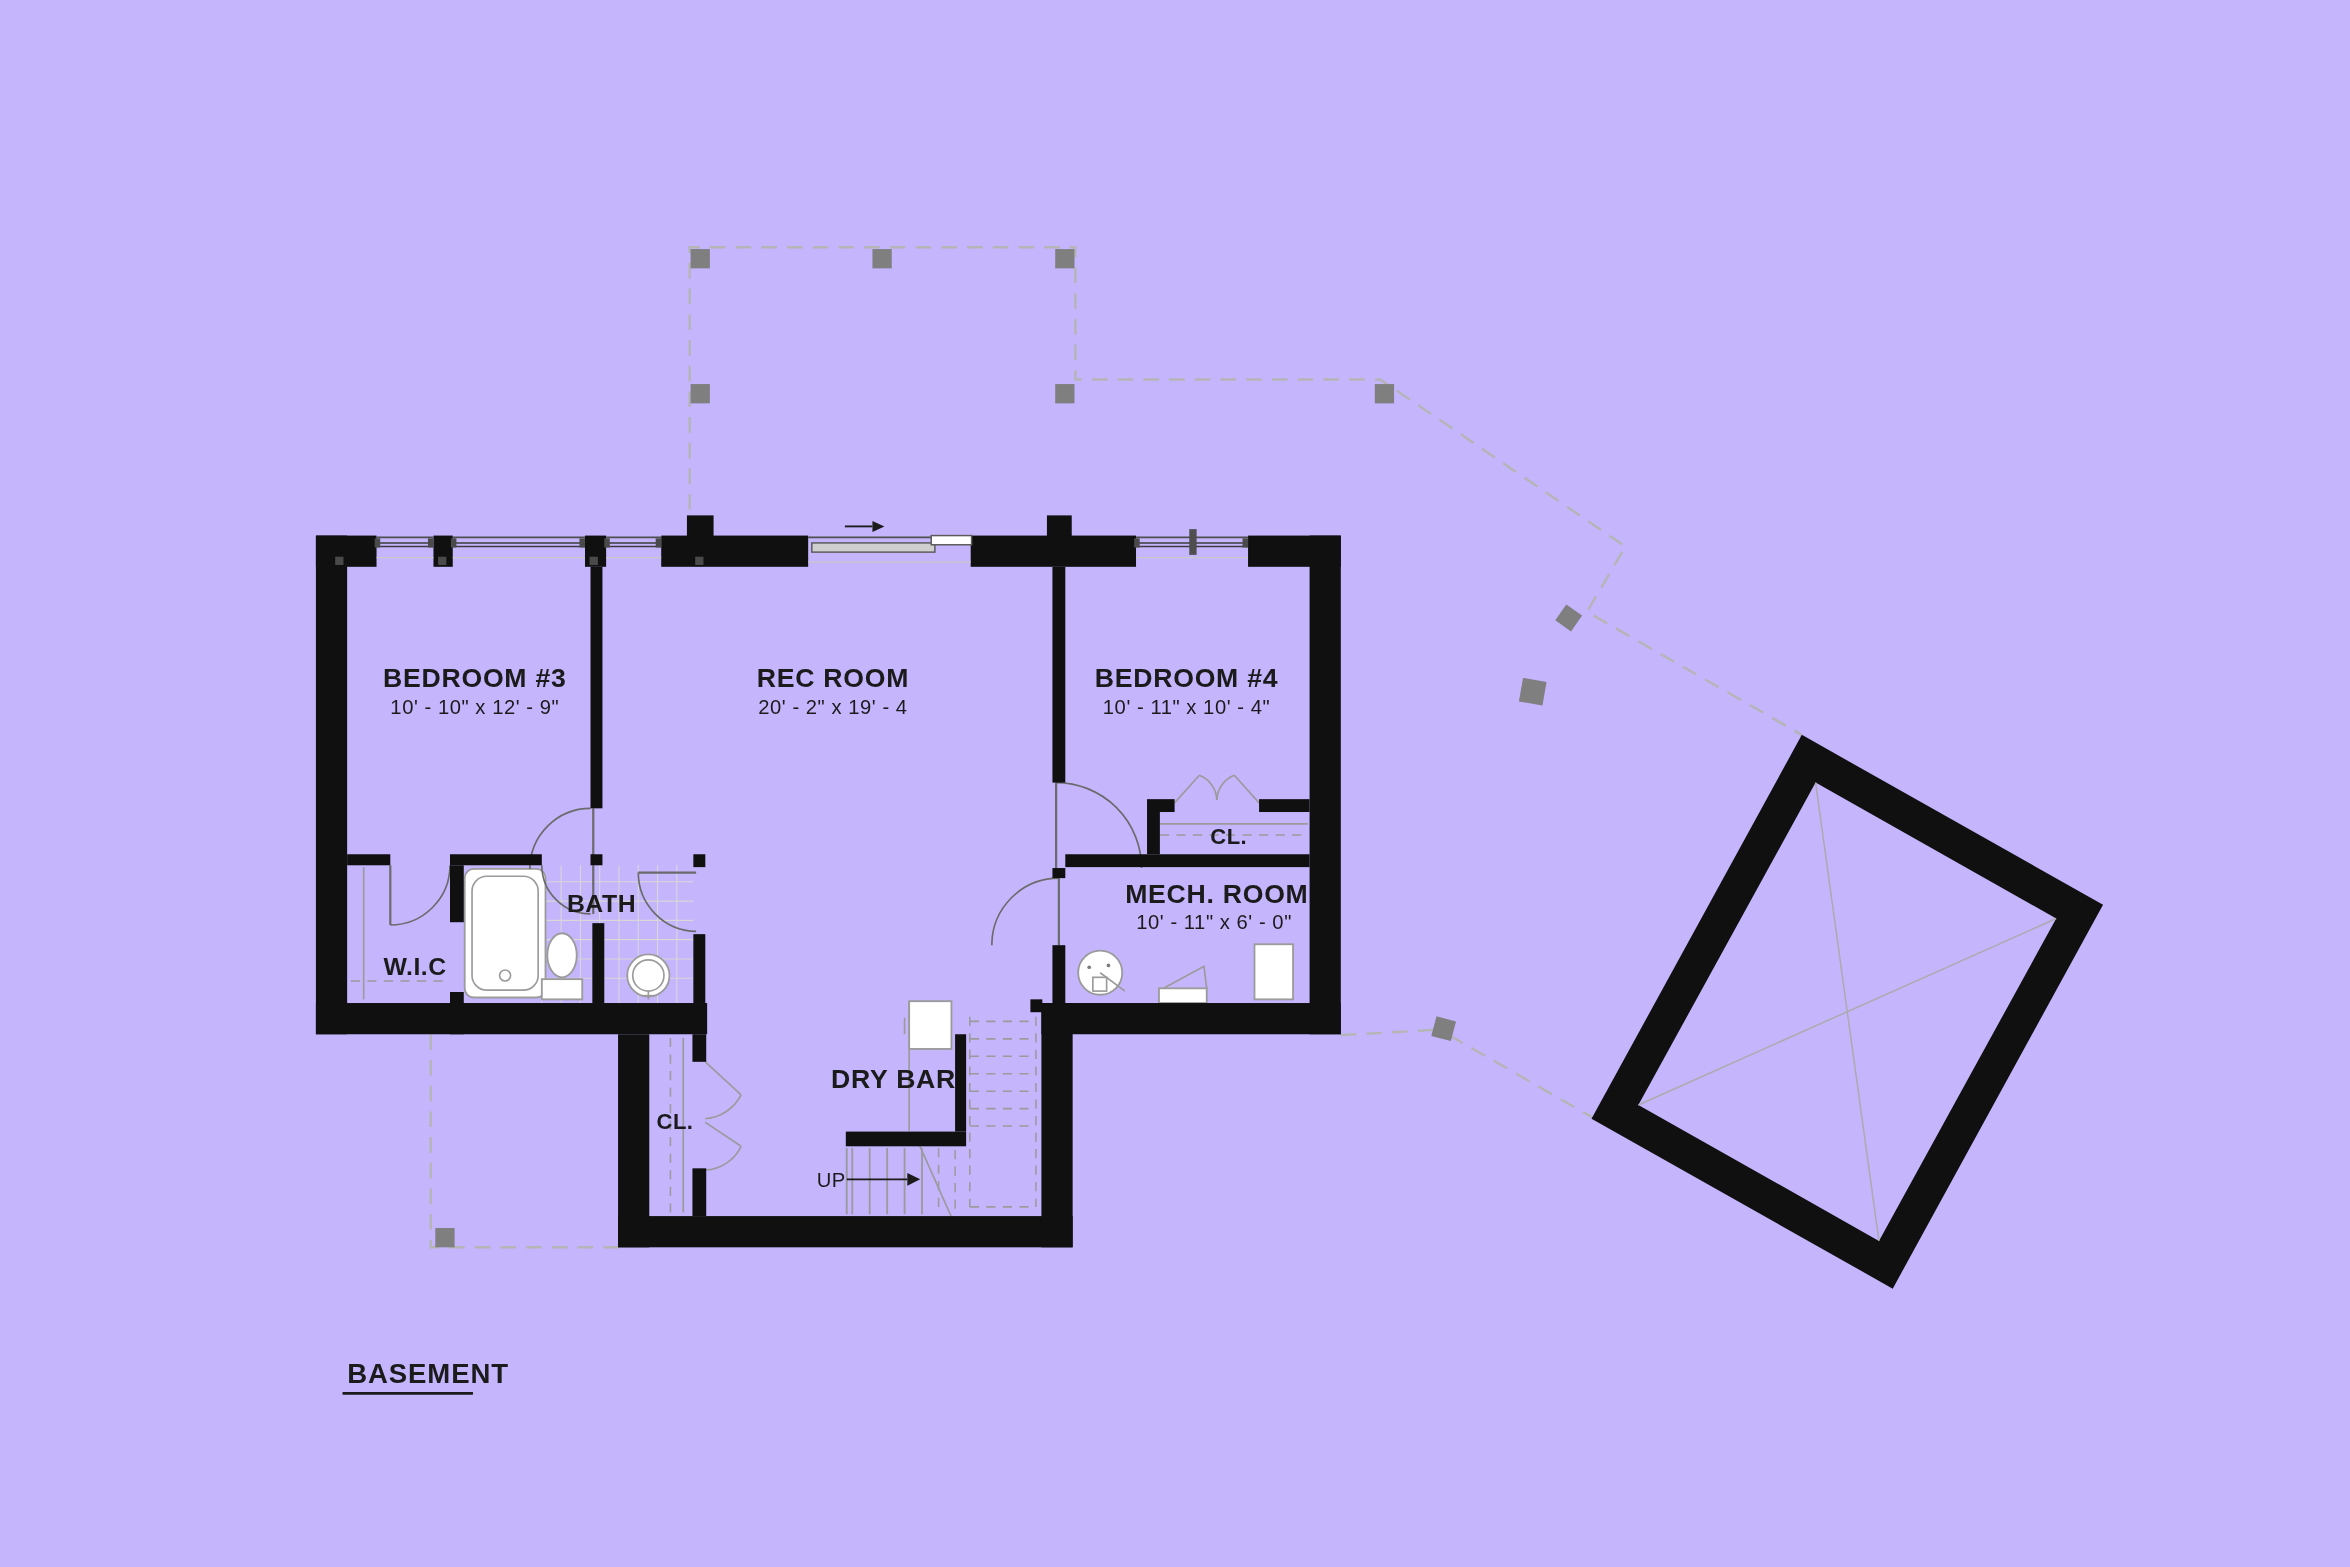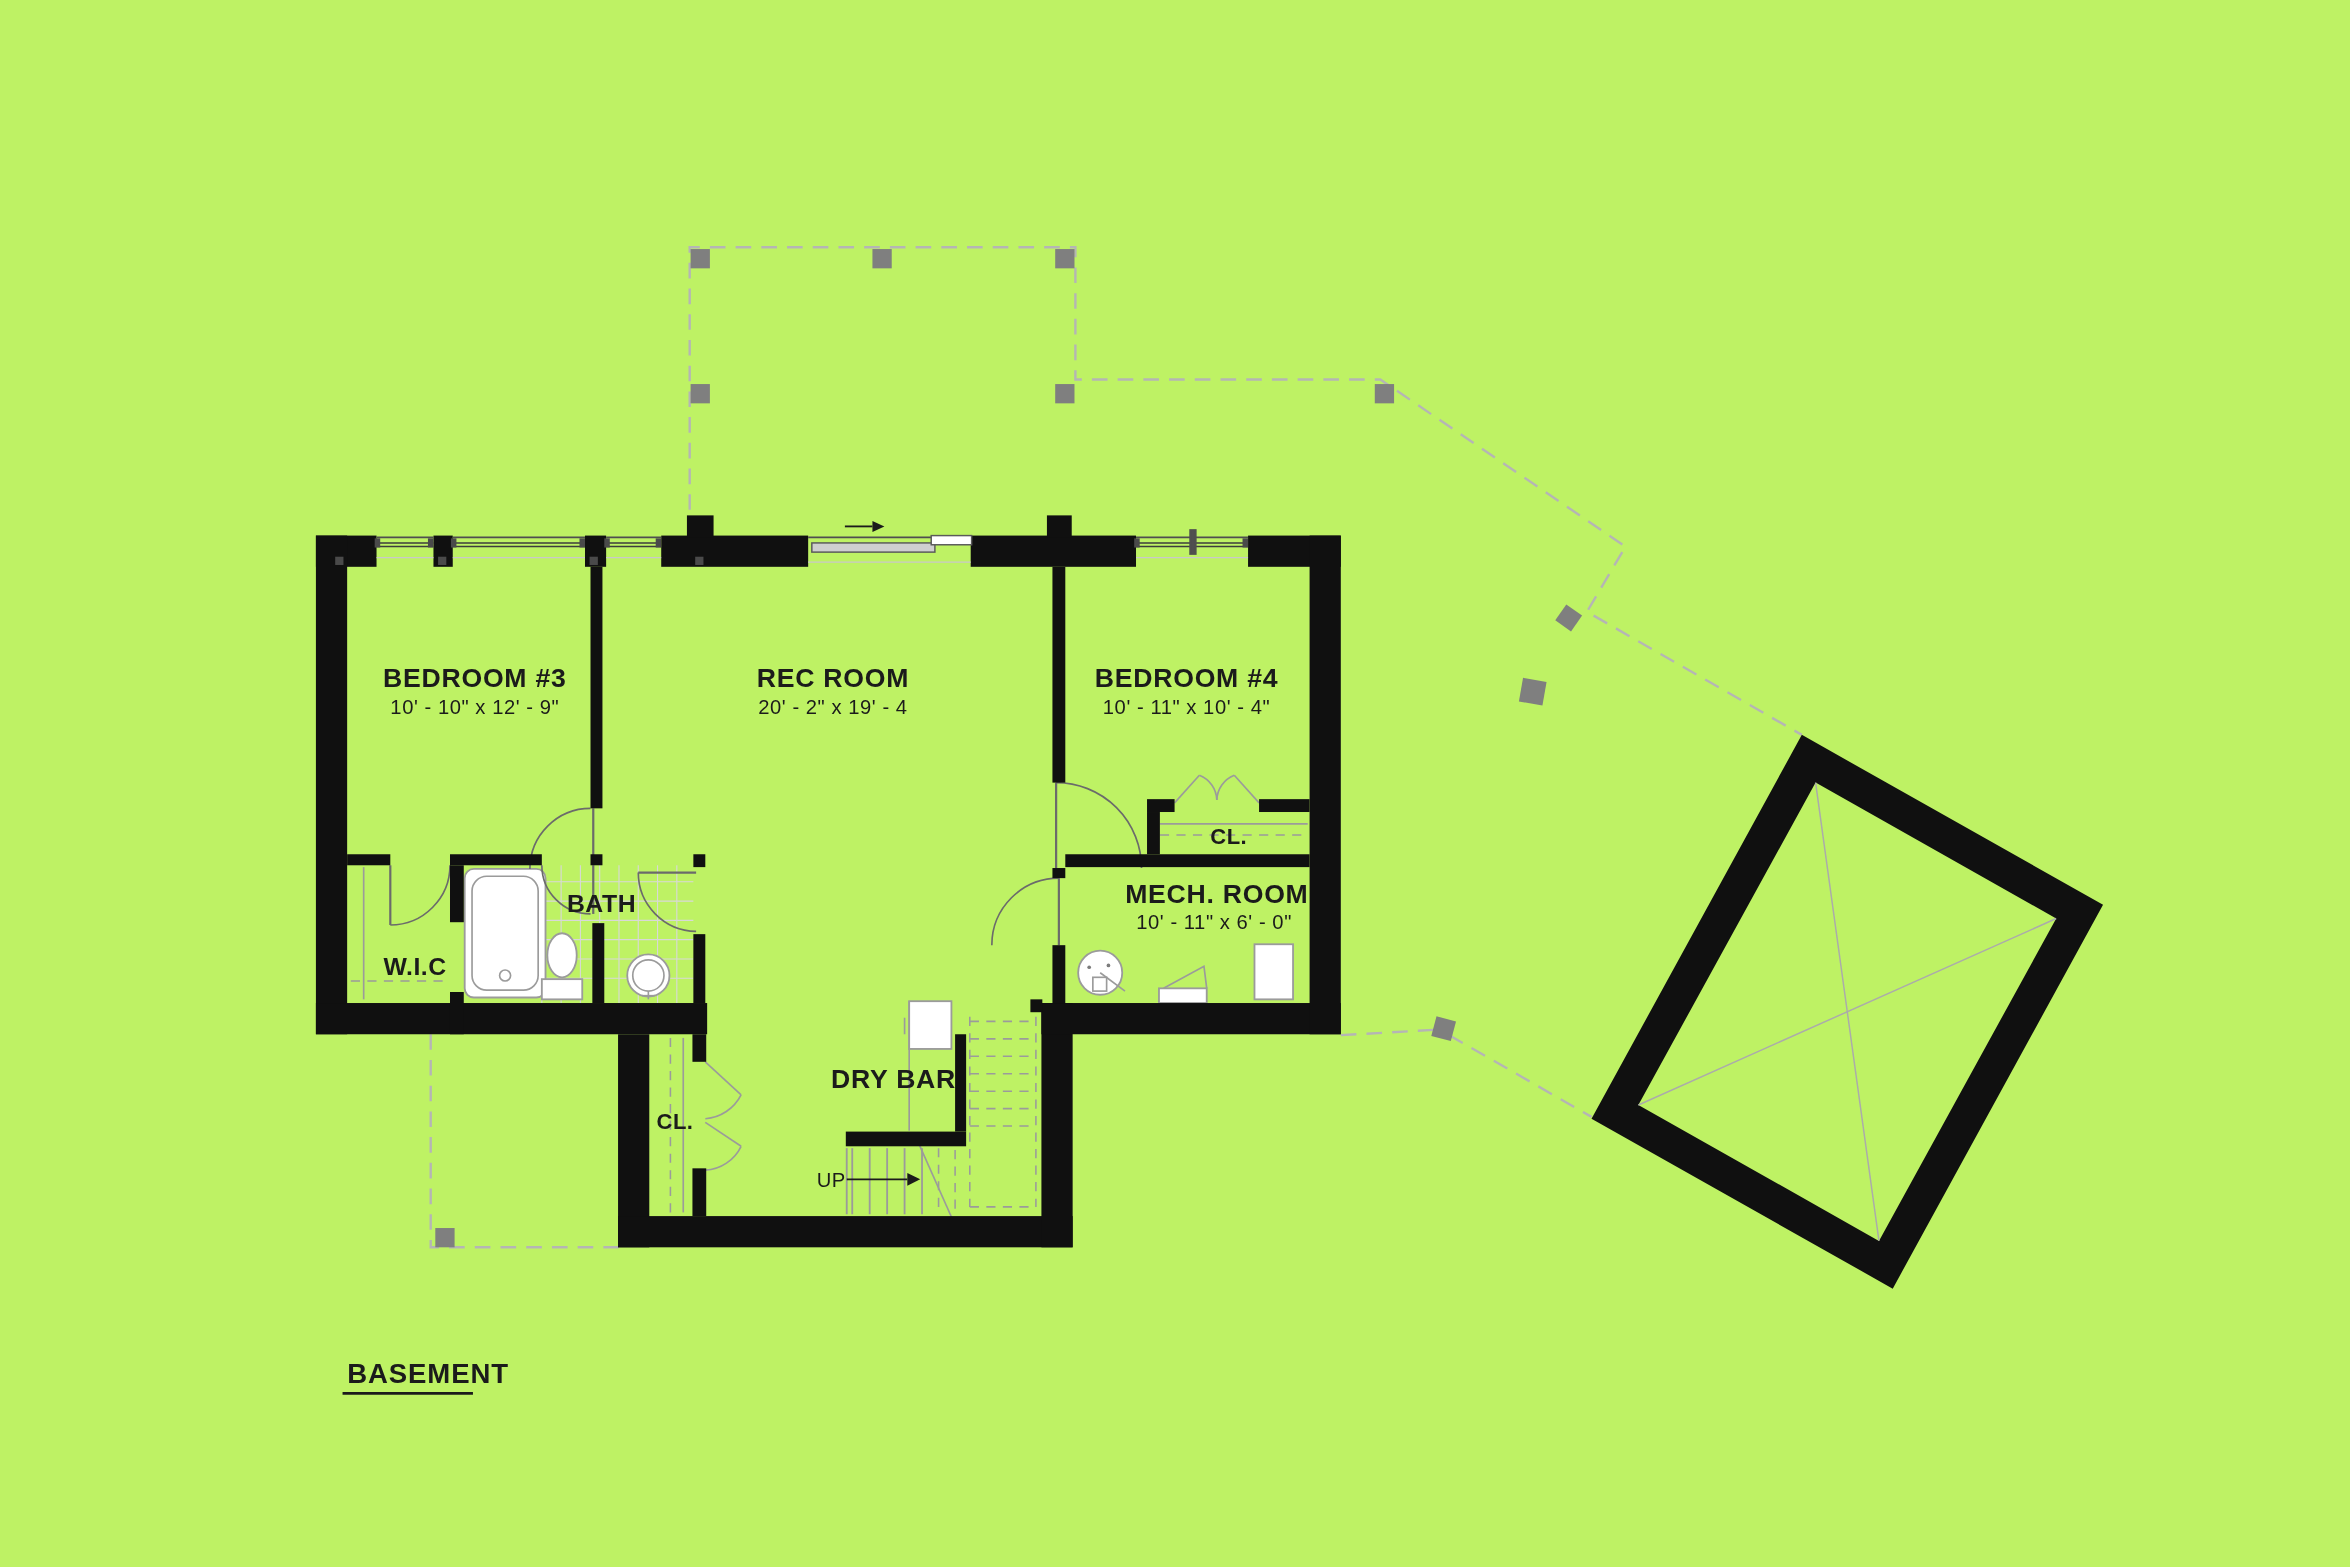--- a/index.html
+++ b/index.html
@@ -1,16 +1,16 @@
 <!DOCTYPE html>
 <html style="--wall: #101010; --post: #7f7f7f; --dashline: #b5b5b5; --fixline: #9b9b9b; --doorline: #6b6b6b; --tile: #d8d8d8; --ink: #1b1b1b;font-size:14.7px"><head>
 <meta charset="utf-8">
 <style>
   html,body{margin:0;padding:0;background:#ffffff;}
-  .canvas{position:relative;width:2351px;height:1568px;background:#bef264;overflow:hidden;
+  .canvas{position:relative;width:2351px;height:1568px;background:#c4b5fd;overflow:hidden;
           font-family:"Liberation Sans",sans-serif;}
   svg{display:block;}
   .wall{fill:var(--wall,#101010);}
   .post{fill:var(--post,#7f7f7f);}
   .microsq{fill:#4a4a4a;}
   .dash{fill:none;stroke:var(--dashline,#b5b5b5);stroke-width:2.6;stroke-dasharray:17 11;}
   .dashfine{fill:none;stroke:var(--fixline,#9b9b9b);stroke-width:1.7;stroke-dasharray:10 8;}
   .fix{fill:#ffffff;stroke:var(--fixline,#9b9b9b);stroke-width:2;}
   .fixline{fill:none;stroke:var(--fixline,#9b9b9b);stroke-width:1.8;}
   .tread{stroke:#9b9b9b;stroke-width:2;}

